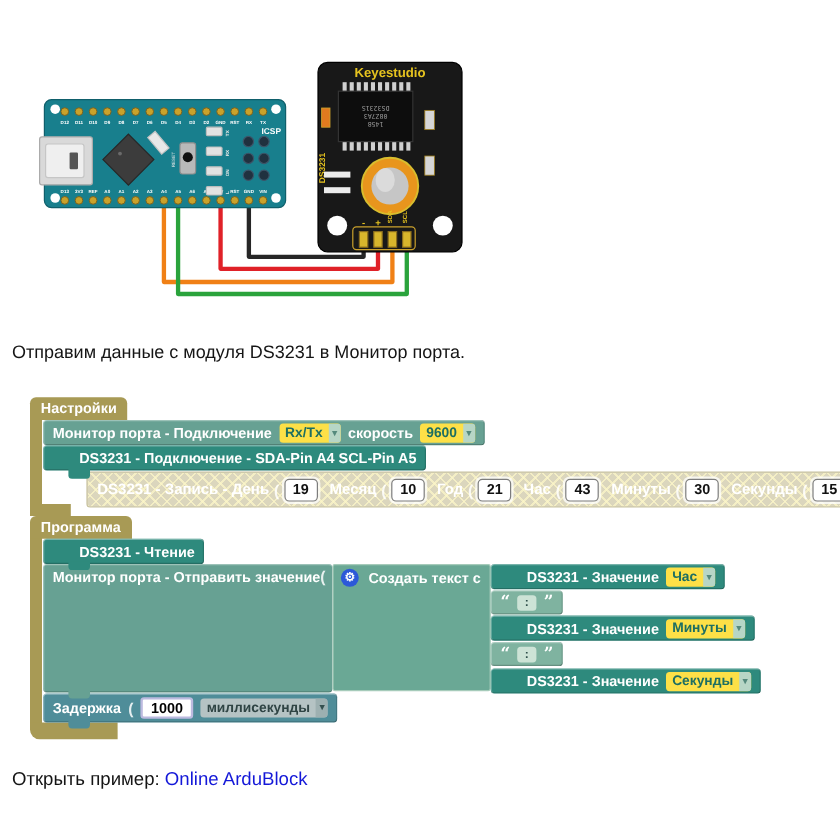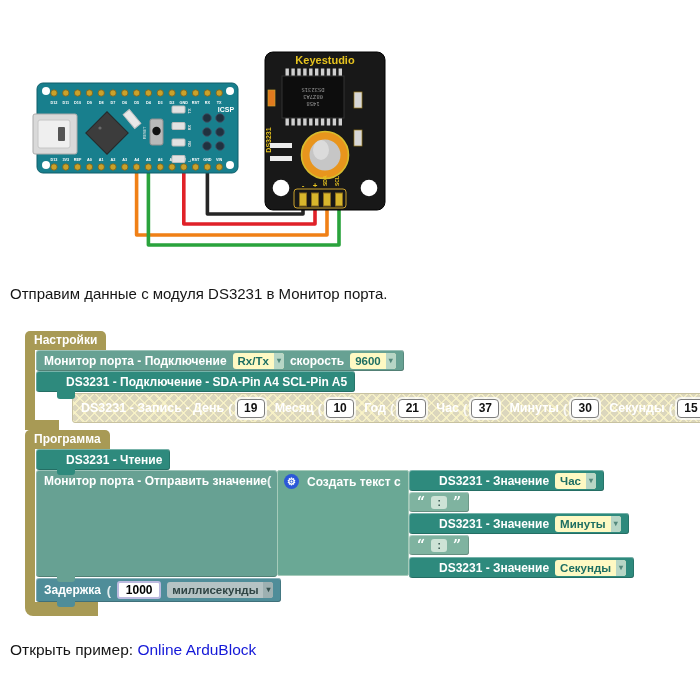--- a/index.html
+++ b/index.html
@@ -26,21 +26,21 @@
            display:flex;gap:10px;padding:0 8px;box-sizing:border-box;
            color:#fff;font-weight:bold;font-size:12.5px;white-space:nowrap;
            background-color:#dbd6bd;border:1px solid #c8c2a0;border-radius:3px;
            background-image:repeating-linear-gradient(45deg,rgba(252,246,200,.75) 0 1.5px,rgba(0,0,0,0) 1.5px 7px),
                             repeating-linear-gradient(135deg,rgba(252,246,200,.75) 0 1.5px,rgba(0,0,0,0) 1.5px 7px);margin-left:28px;}
   .field{display:flex;align-items:center;gap:4px;}
   .num-input{background:#fff;border:1px solid #7d7d7d;border-radius:4px;color:#111;
              font-weight:bold;font-size:12px;min-width:26px;height:17px;display:flex;
              align-items:center;justify-content:center;box-shadow:0 0 0 2px rgba(255,255,255,.75);}
   .paren{color:rgba(255,255,255,.85);font-weight:bold;font-size:13px;}
-  .dd{display:inline-flex;align-items:stretch;background:#fef9c3;border-radius:3px;
+  .dd{display:inline-flex;align-items:stretch;background:#fde047;border-radius:3px;
       overflow:hidden;height:16px;line-height:16px;cursor:pointer;}
   .dd .dd-t{padding:0 5px;color:#1d6e62;font-size:11.5px;font-weight:bold;}
   .dd .dd-a{background:#b7d6c6;color:#54897c;font-size:8px;display:flex;align-items:center;padding:0 3px;}
   .dd.gray{background:#b5c3c4;}
   .dd.gray .dd-t{color:#2f4444;}
   .dd.gray .dd-a{background:#9db0b1;color:#35504f;}
   .gear{width:15px;height:15px;border-radius:50%;background:#2c58d8;color:#fff;
         font-size:10px;line-height:15px;text-align:center;flex:0 0 auto;}
   .create-text{position:absolute;left:277px;top:470px;width:132px;height:106px;z-index:2;
                background:#6aa895;border:1px solid #a6cbba;border-radius:2px;box-sizing:border-box;}
@@ -273,21 +273,21 @@
       <span class="num-input">10</span>
     </div>
     <div class="field">
       <span>Год</span>
       <span class="paren">(</span>
       <span class="num-input">21</span>
     </div>
     <div class="field">
       <span>Час</span>
       <span class="paren">(</span>
-      <span class="num-input">37</span>
+      <span class="num-input">43</span>
     </div>
     <div class="field">
       <span>Минуты</span>
       <span class="paren">(</span>
       <span class="num-input">30</span>
     </div>
     <div class="field">
       <span>Секунды</span>
       <span class="paren">(</span>
       <span class="num-input">15</span>

